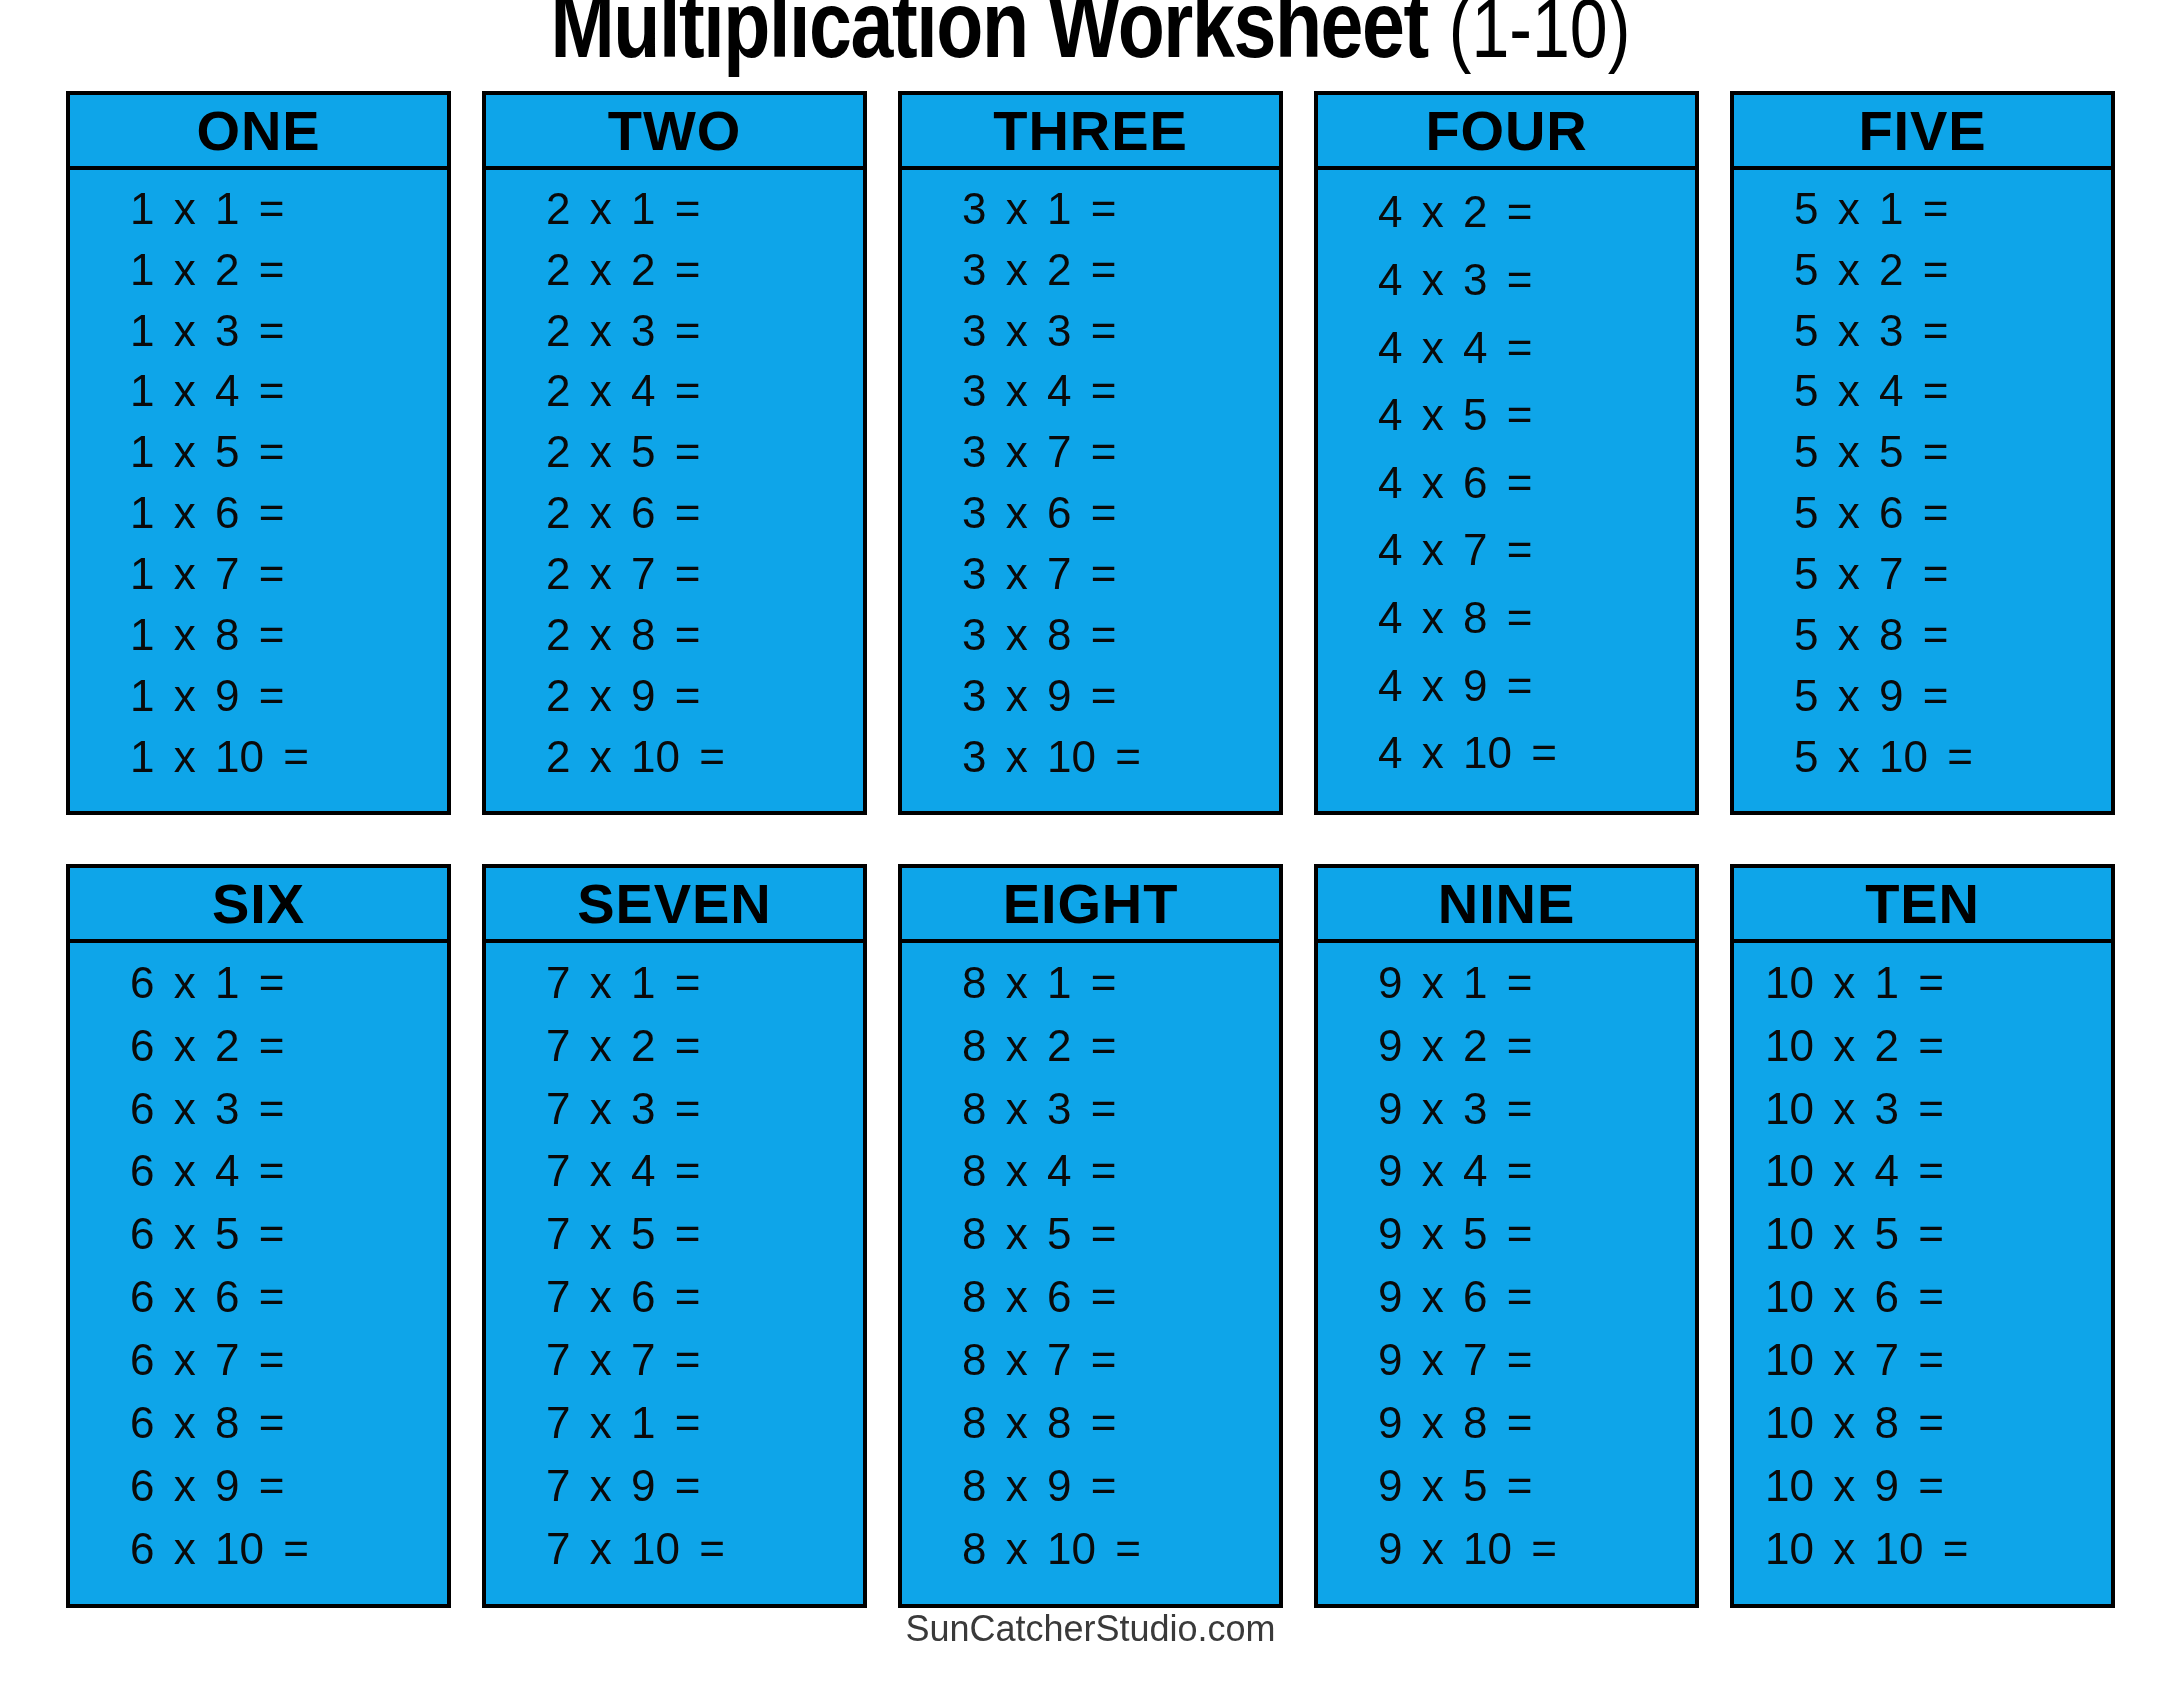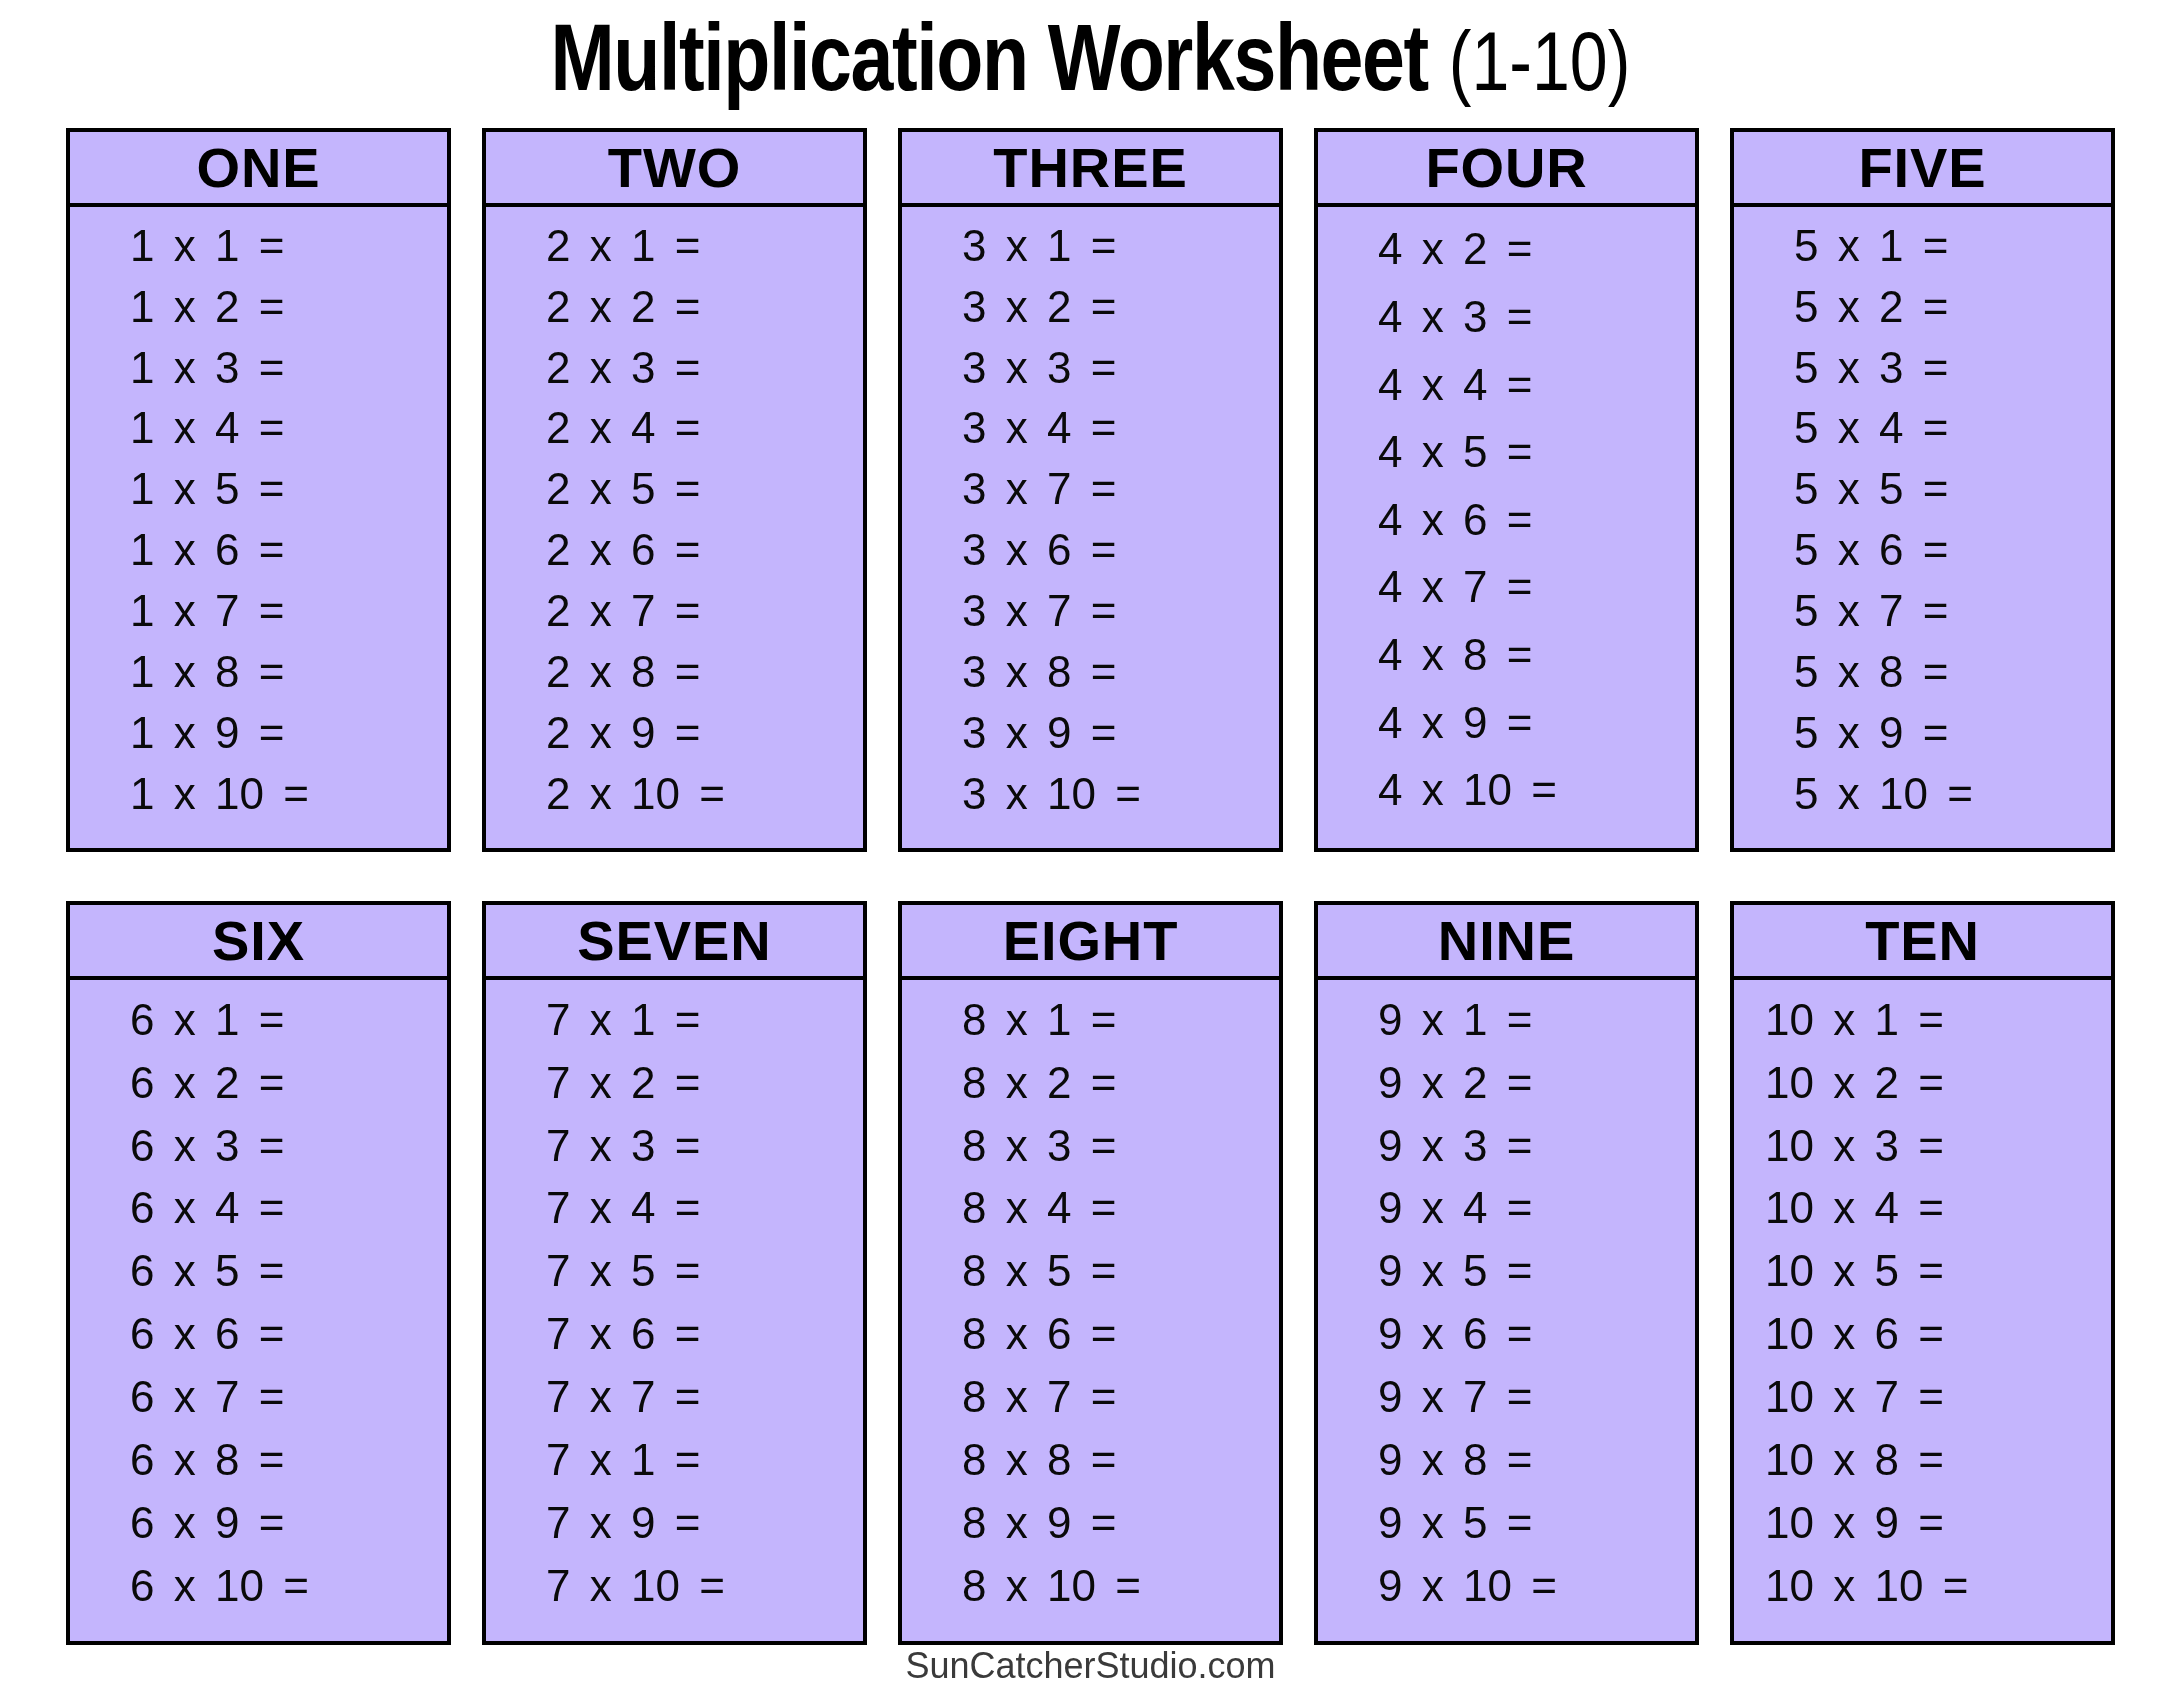--- a/index.html
+++ b/index.html
@@ -12,22 +12,22 @@
   html,body{margin:0;padding:0;}
   body{
     width:2181px;height:1685px;
     background:var(--page-bg);
     font-family:"Liberation Sans","DejaVu Sans",sans-serif;
     color:var(--text);
     overflow:hidden;
   }
   
   .title-bar{
-    height:128px;
-    display:flex;justify-content:center;align-items:center;
+    height:91px;
+    display:flex;justify-content:center;align-items:flex-end;
     padding-bottom:12px;
   }
   .title-line{
     display:flex;align-items:baseline;gap:25.6px;
     white-space:nowrap;
     transform:scaleX(0.82);
     transform-origin:center bottom;
   }
   .title-main{
     font-size:94px;font-weight:700;letter-spacing:-1.7px;color:#000;
@@ -39,21 +39,21 @@
   .grid{
     margin:0 66px;
     display:grid;
     grid-template-columns:repeat(5,1fr);
     grid-template-rows:724px 744px;
     column-gap:31px;
     row-gap:49px;
   }
   .box{
     border:4.3px solid var(--border);
-    background:#c4b5fd;
+    background:#0ea5e9;
     display:flex;flex-direction:column;
   }
   .box-header{
     flex:0 0 75px;
     border-bottom:4.3px solid var(--border);
     display:flex;align-items:center;justify-content:center;
   }
   .box-title{
     font-size:56px;font-weight:700;letter-spacing:0.9px;color:#000;
   }

